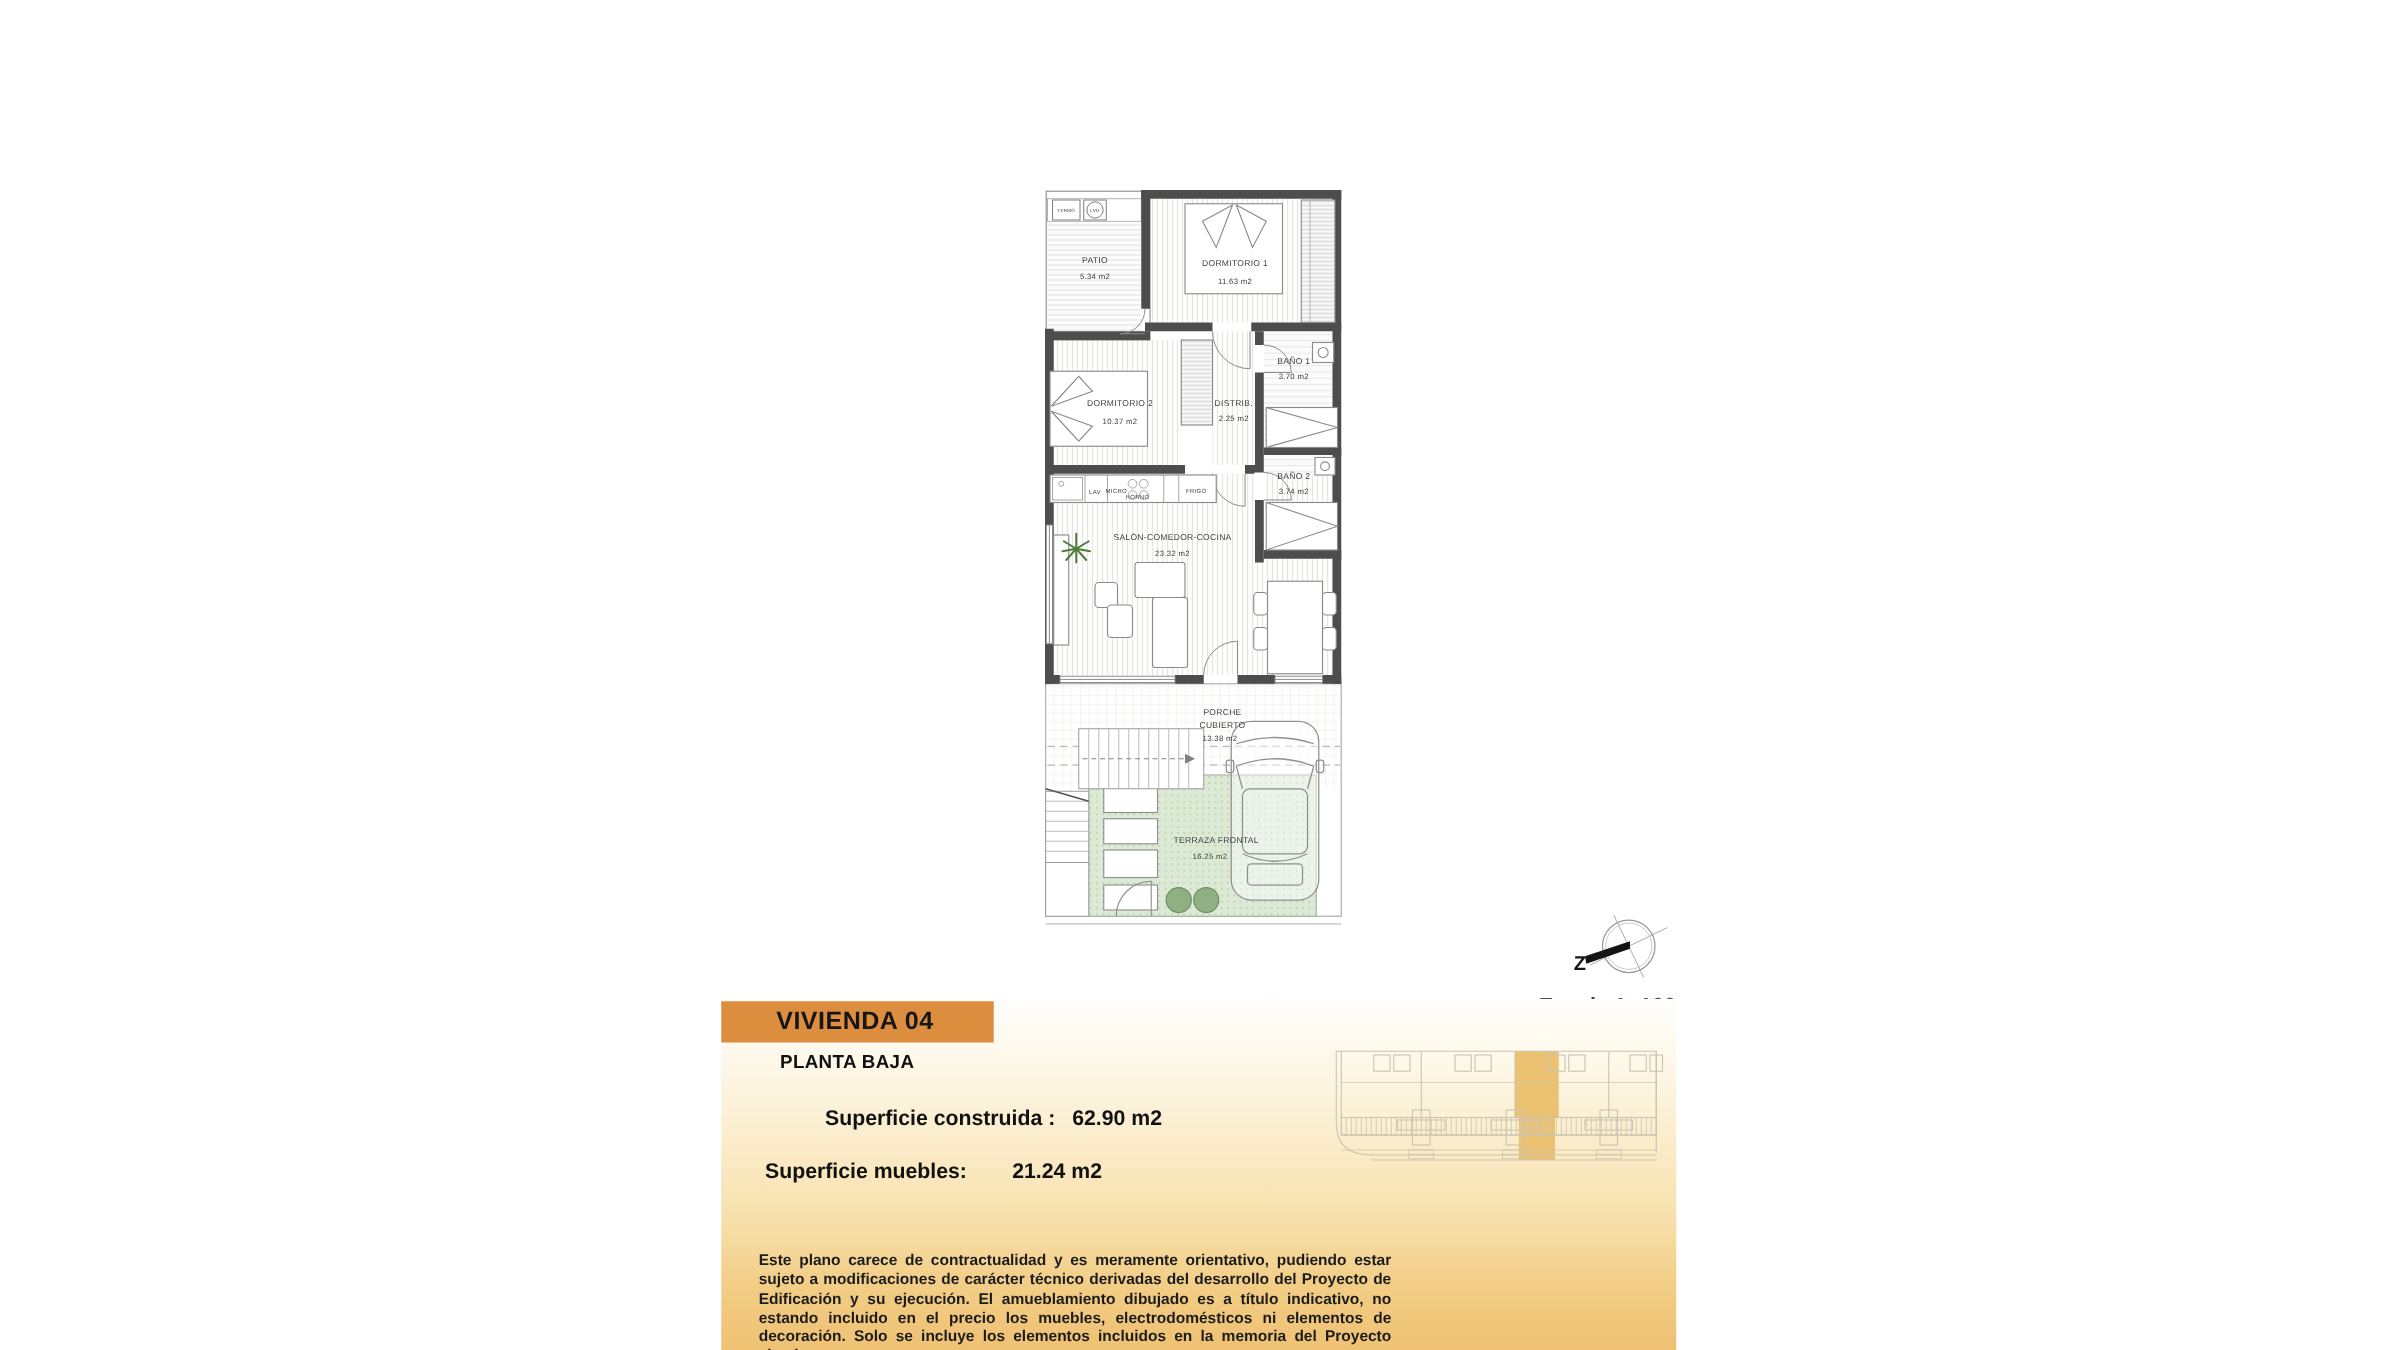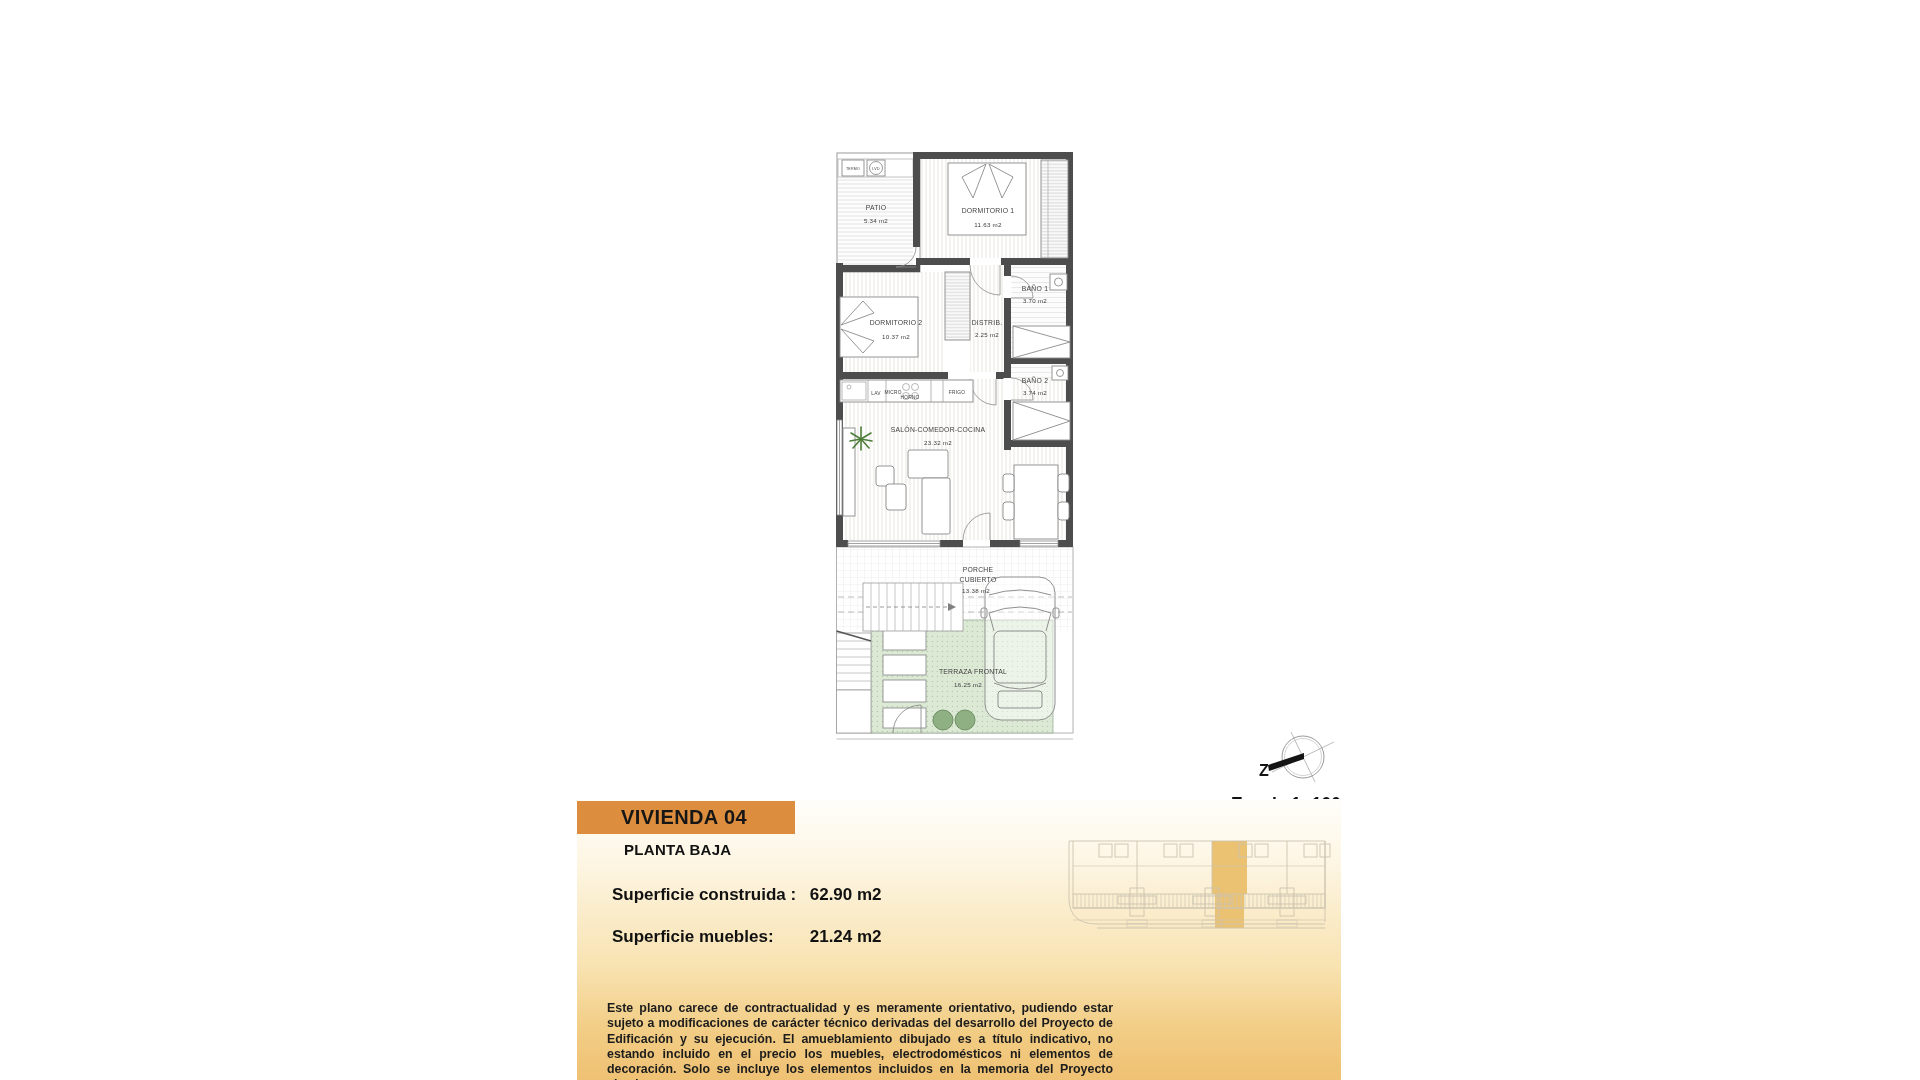--- a/index.html
+++ b/index.html
@@ -37,21 +37,21 @@
     font-size:20px;font-weight:700;letter-spacing:.4px;
     line-height:33px;padding-left:44px;box-sizing:border-box;
   }
   #floor-label{
     position:absolute;left:47px;top:42px;
     font-size:15px;font-weight:700;color:#111;letter-spacing:.3px;
   }
   .area-row{position:absolute;left:35px;font-size:17px;color:#111;}
   .area-row .lbl{display:inline-block;width:193px;font-weight:600;}
   .area-row .val{font-weight:700;}
-  #area-row-1{top:86px;}
+  #area-row-1{top:86px;margin-left:48px;}
   #area-row-2{top:128px;}
   #disclaimer{
     position:absolute;left:30px;top:202px;width:506px;
     font-size:12.4px;line-height:15.3px;font-weight:600;color:#1c1c1c;
     text-align:justify;
   }
   #miniplan-svg{position:absolute;left:486px;top:37px;}
 </style>
 </head>
 <body>

